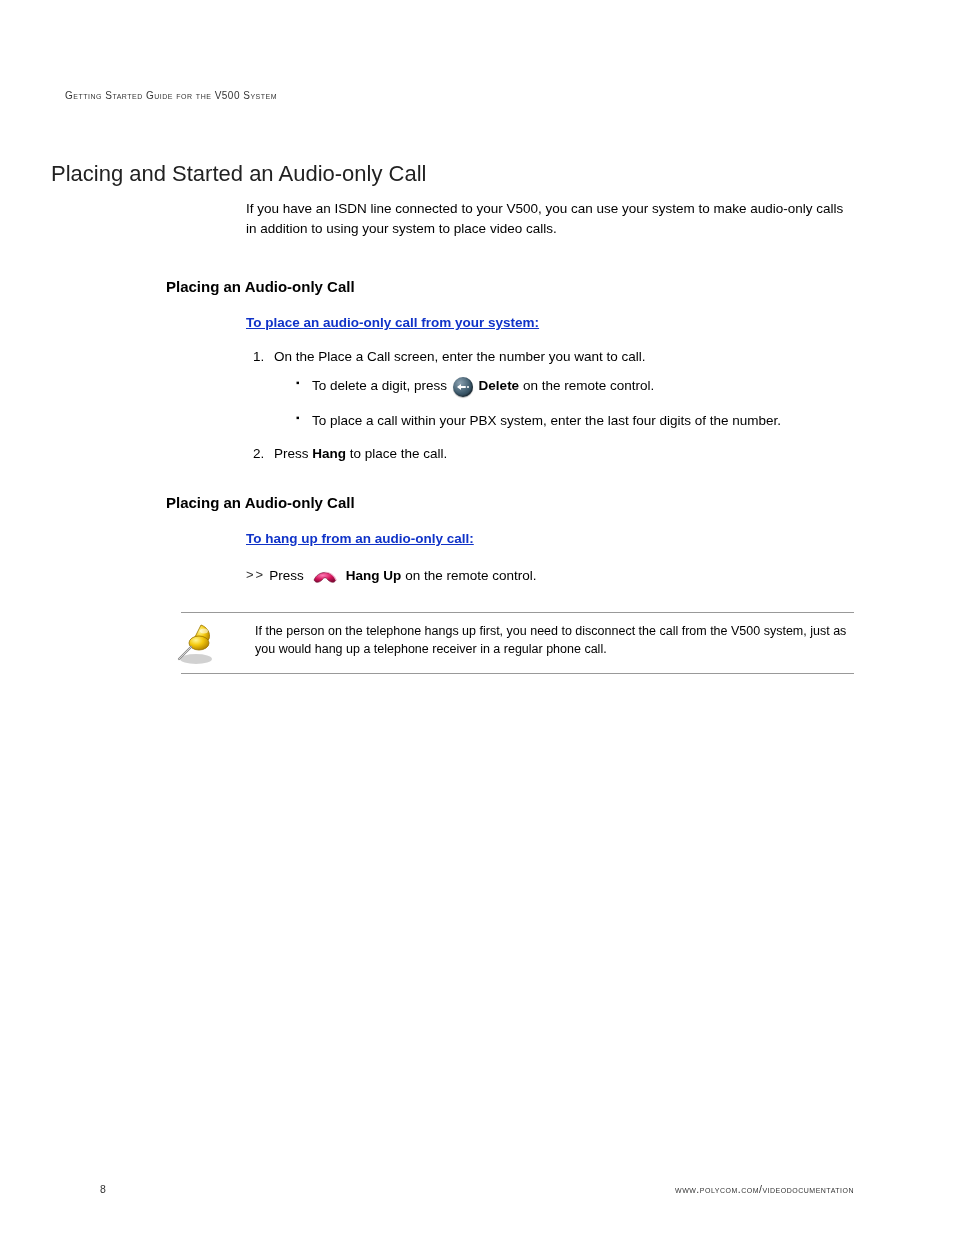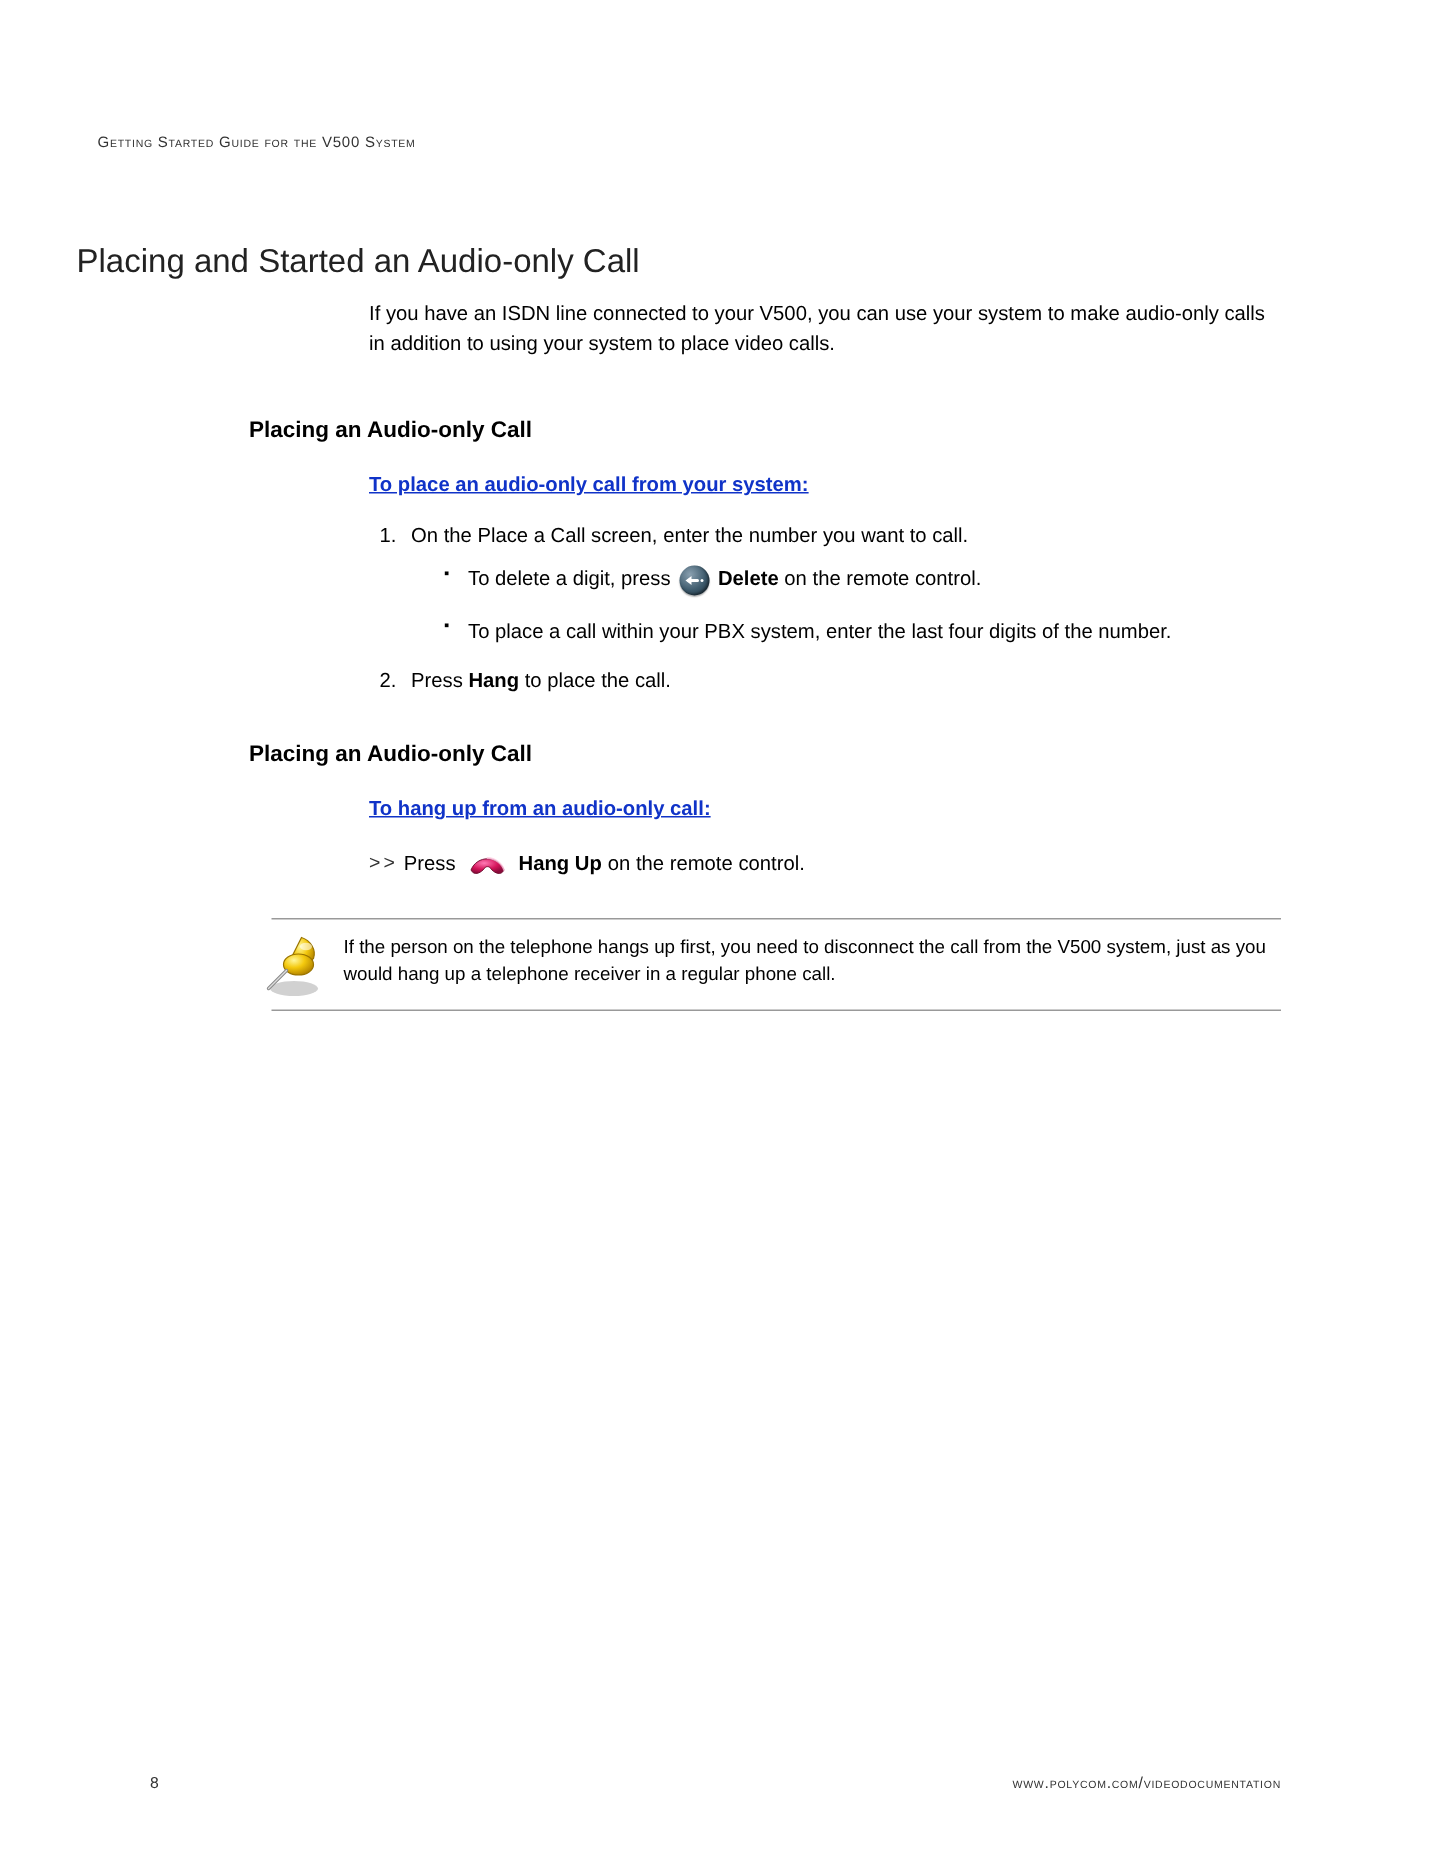--- a/index.html
+++ b/index.html
@@ -133,21 +133,21 @@
   }
   .hangup-icon {
     width: 30px;
     height: 26px;
     position: relative;
   }
   .hangup-icon svg { display: block; }
   .note-block {
     display: flex;
     align-items: flex-start;
-    gap: 10px;
+    gap: 36px;
     margin-left: 130px;
     margin-top: 6px;
     padding-top: 8px;
     border-top: 1px solid #999;
     border-bottom: 1px solid #999;
     padding-bottom: 8px;
   }
   .pin-icon {
     width: 46px;
     height: 44px;

